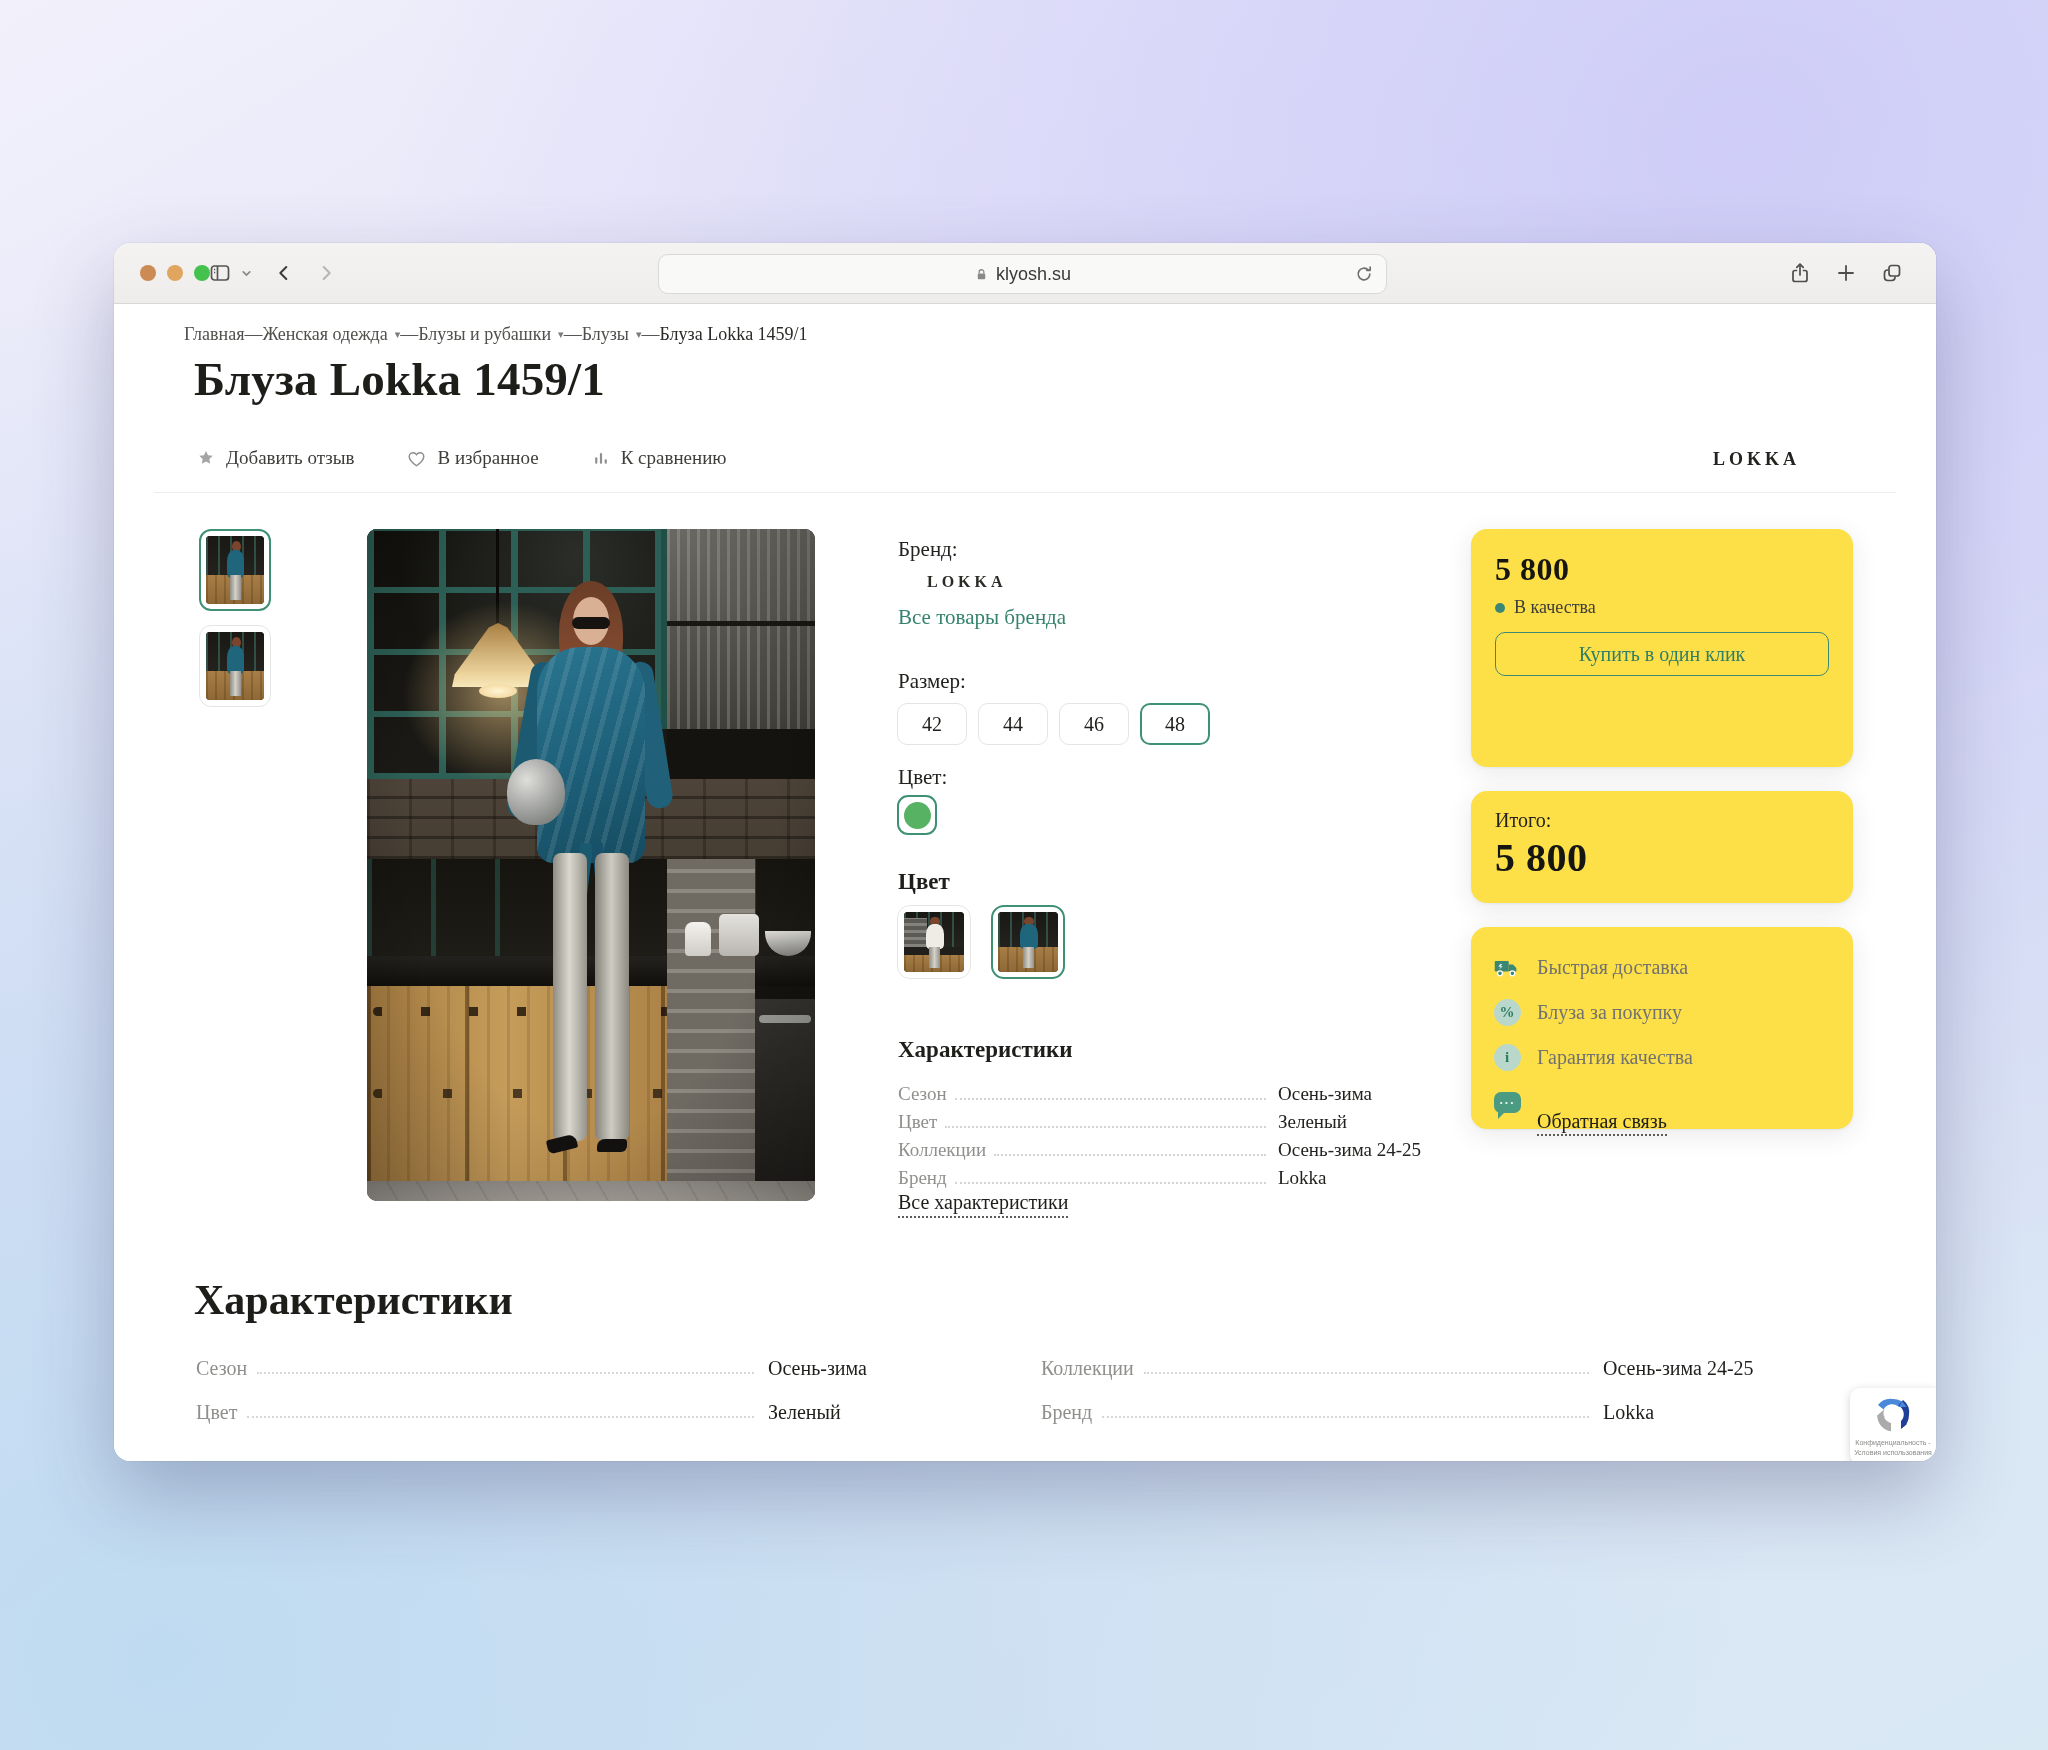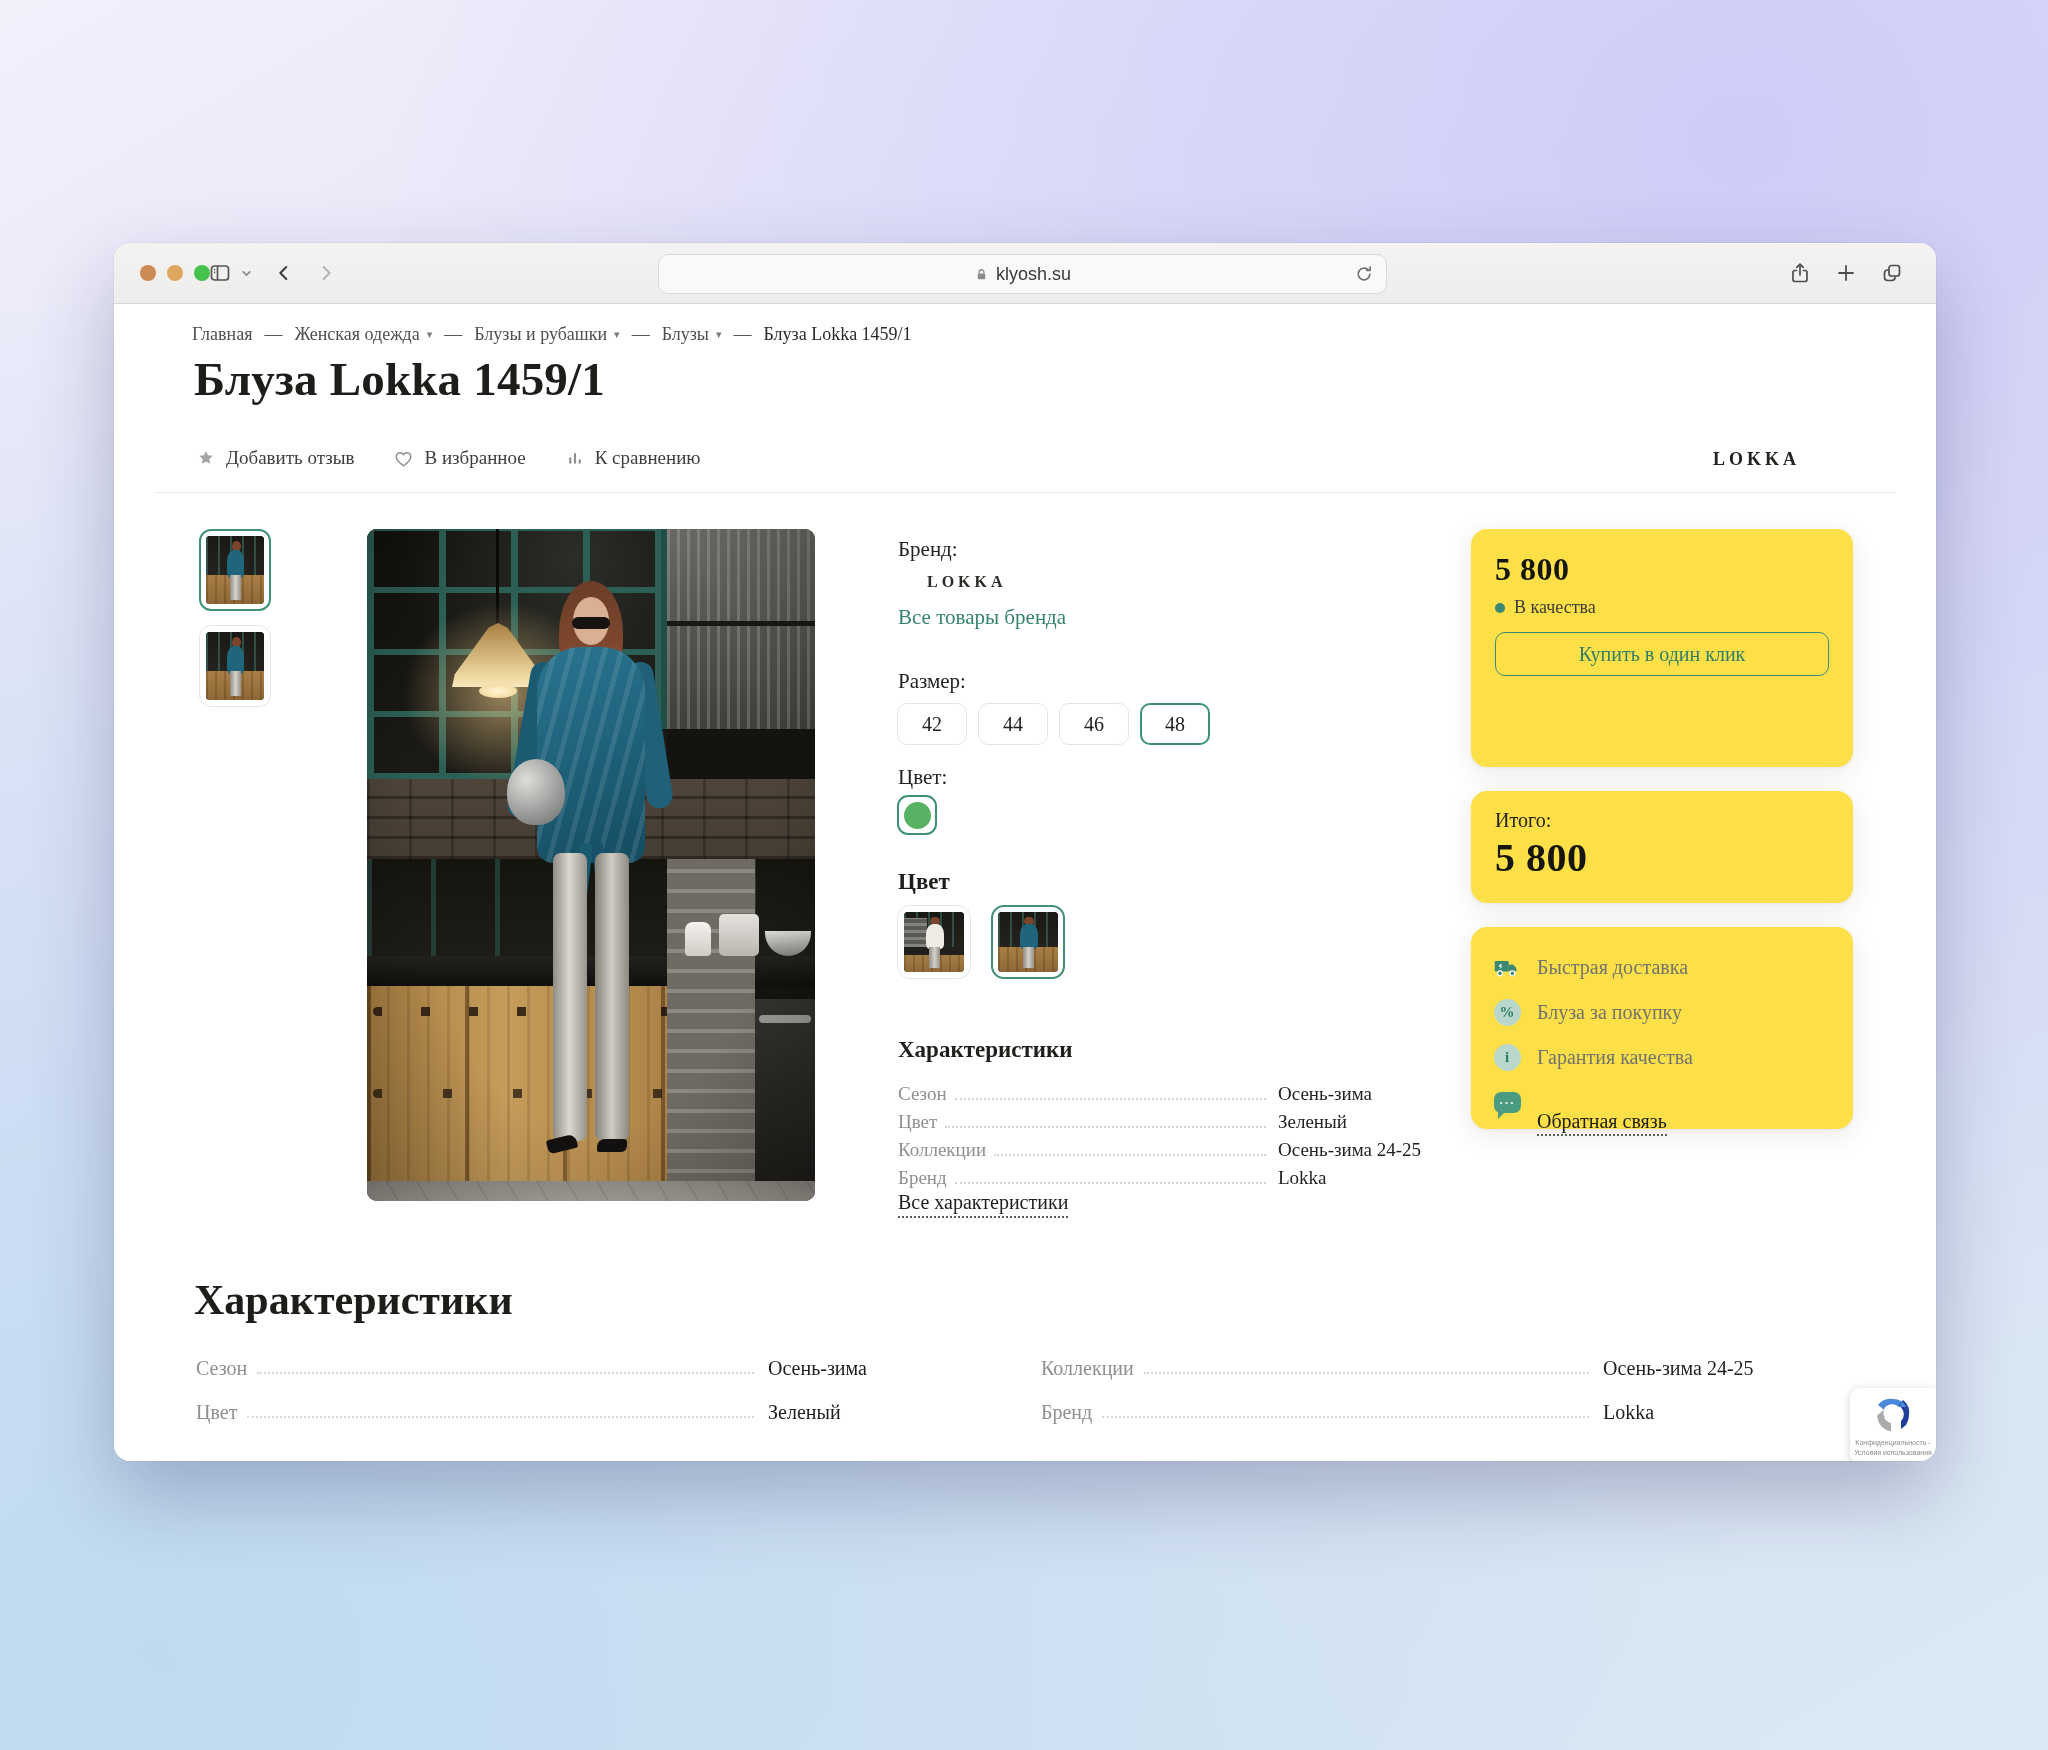--- a/index.html
+++ b/index.html
@@ -30,28 +30,28 @@
   .url-bar{position:absolute;left:544px;top:11px;width:727px;height:38px;border:1px solid #d9d9d7;
     background:#f9f9f8;border-radius:10px;display:flex;align-items:center;justify-content:center;gap:7px;}
   .url-text{font-size:18px;color:#3a3a38;}
   .tb-reload{position:absolute;right:11px;top:8px;width:22px;height:22px;}
   .tb-share{right:122px;}
   .tb-plus{right:76px;}
   .tb-tabs{right:30px;}
   .content{position:absolute;top:61px;left:0;right:0;bottom:0;background:#fff;border-radius:0 0 16px 16px;overflow:hidden;}
 
   
-  .breadcrumb{position:absolute;left:78px;top:20px;display:flex;align-items:center;gap:12px;
+  .breadcrumb{position:absolute;left:70px;top:20px;display:flex;align-items:center;gap:0;
     font-size:18px;color:#50504c;white-space:nowrap;}
   .crumb{display:flex;align-items:center;gap:7px;}
   .crumb .caret{font-size:11px;color:#7c7c78;}
   .crumb-sep{color:#50504c;}
   .crumb.last{color:#2a2a27;}
   .page-title{position:absolute;left:80px;top:48px;font-size:47px;font-weight:700;color:#1d1d1a;letter-spacing:.2px;}
-  .action-row{position:absolute;left:82px;top:143px;display:flex;gap:39px;align-items:center;font-size:19px;color:#3e3e3b;}
+  .action-row{position:absolute;left:82px;top:143px;display:flex;gap:52px;align-items:center;font-size:19px;color:#3e3e3b;}
   .action-item{display:flex;align-items:center;gap:10px;cursor:pointer;}
   .brand-wordmark{position:absolute;right:136px;top:145px;font-size:18px;font-weight:600;letter-spacing:4px;color:#23231f;}
   .actions-divider{position:absolute;left:40px;right:40px;top:188px;height:1px;background:#ededeb;}
 
   
   .thumbs{position:absolute;left:85px;top:225px;display:flex;flex-direction:column;gap:14px;}
   .thumb{width:72px;height:82px;border-radius:12px;border:1px solid #e5e5e3;background:#fff;padding:6px;box-sizing:border-box;}
   .thumb.selected{border:2px solid #3f9173;padding:5px;}
   .mini-photo{position:relative;width:100%;height:100%;border-radius:4px;overflow:hidden;background:#211f1b;}
   .mp-top{position:absolute;left:0;top:0;right:0;height:58%;

